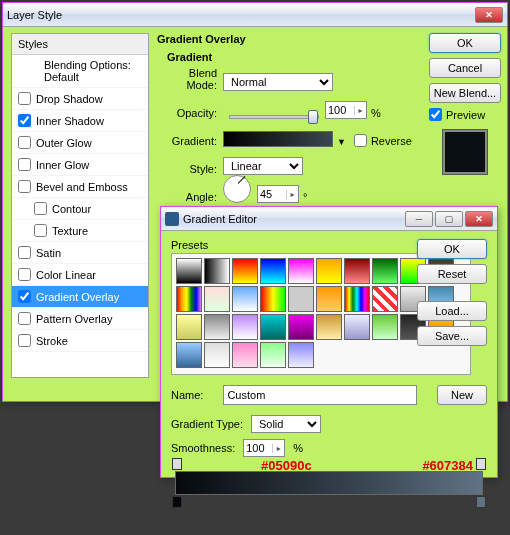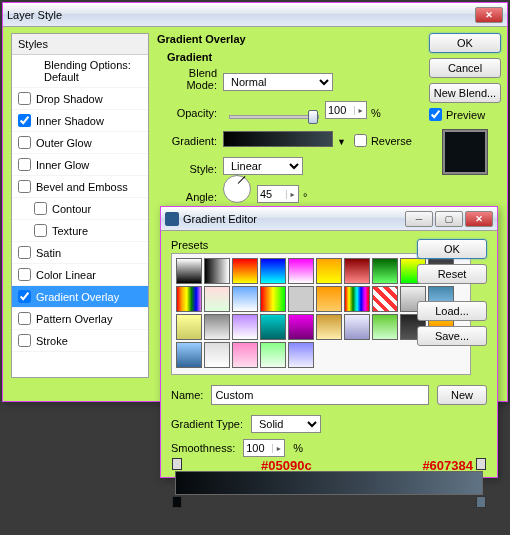--- a/index.html
+++ b/index.html
@@ -35,21 +35,21 @@
 .chk input{margin-right:4px}
 .preview-sw{width:46px;height:46px;background:#0a0f14;border:1px solid #555;margin:8px auto 0;box-shadow:inset 0 0 0 2px #888}
 .angle-dial{width:28px;height:28px;border:1px solid #888;border-radius:50%;background:#fff;position:relative;margin-right:6px}
 .angle-dial::after{content:"";position:absolute;width:10px;height:1px;background:#000;top:7px;left:14px;transform:rotate(-45deg);transform-origin:left}
 .ge-body{padding:8px 10px;position:relative}
 .presets-box{border:1px solid #a0a0a0;background:#f8f8f8;padding:4px;width:300px;height:122px;overflow:hidden}
 .sw-grid{display:flex;flex-wrap:wrap;gap:2px}
 .sw{width:26px;height:26px;border:1px solid #666}
 .ge-btns{position:absolute;right:10px;top:8px;width:70px}
 .name-row{display:flex;align-items:center;margin:10px 0}
-.name-row input{flex:1;height:20px;margin:0 8px}
+.name-row input{flex:1;height:20px;margin:0 20px}
 .gt-row{display:flex;align-items:center;gap:8px;margin:6px 0}
 .big-grad{height:24px;border:1px solid #666;background:linear-gradient(90deg,#05090c,#384450 60%,#607384);margin:14px 4px 0;position:relative}
 .stop{position:absolute;width:10px;height:12px;border:1px solid #333;background:#ddd}
 .stop.op{top:-14px}
 .stop.col{bottom:-14px}
 .hex{position:absolute;font-weight:bold;font-size:13px;color:#d00;bottom:4px}
 </style>
 </head>
 <body>
 

